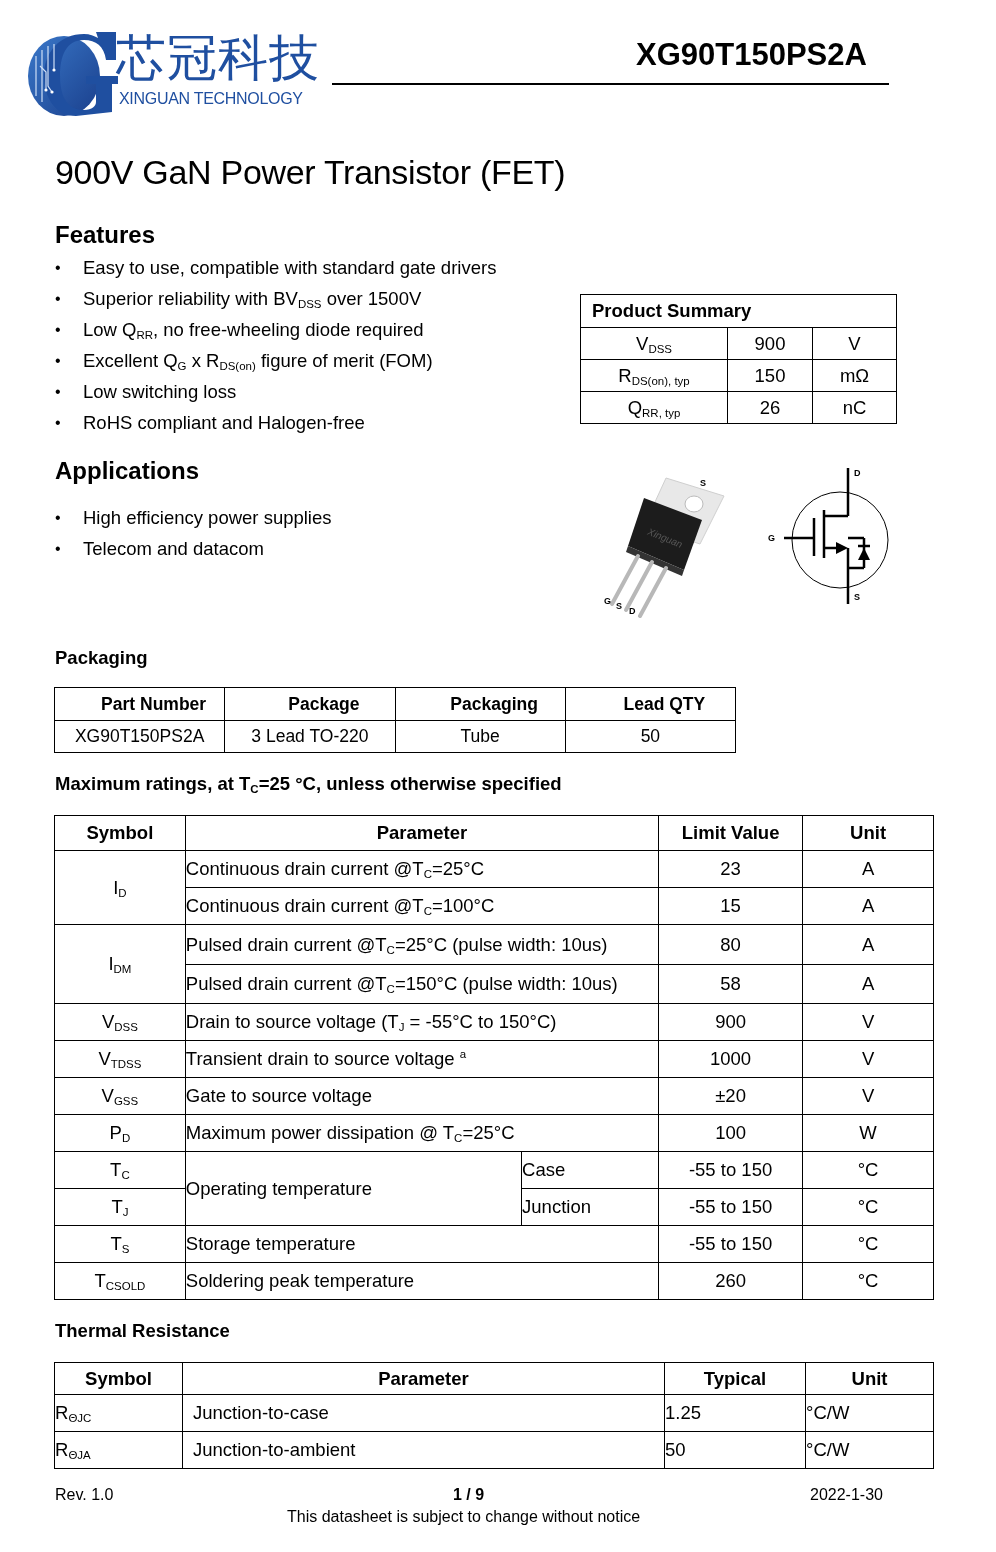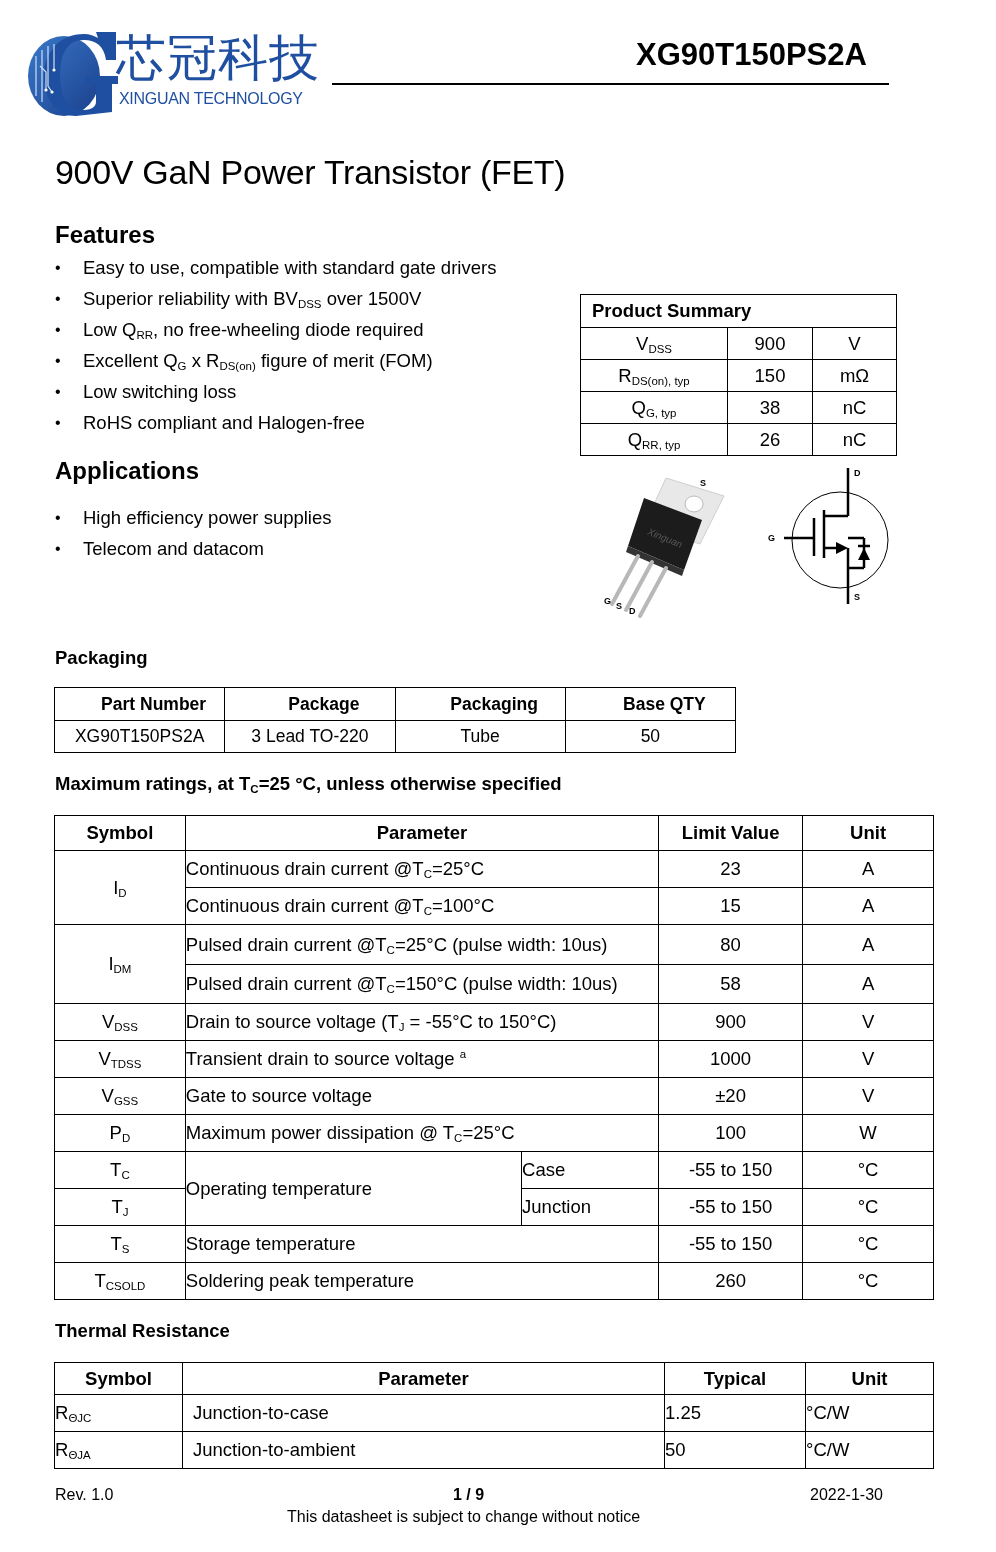--- a/index.html
+++ b/index.html
@@ -120,25 +120,20 @@
     <td style="width:146px"><span>V</span><sub>DSS</sub></td>
     <td style="width:84px">900</td>
     <td>V</td>
   </tr>
   <tr>
     <td><span>R</span><sub>DS(on), typ</sub></td>
     <td>150</td>
     <td>mΩ</td>
   </tr>
   <tr>
-    <td><span>Q</span><sub>G, typ</sub></td>
-    <td>38</td>
-    <td>nC</td>
-  </tr>
-  <tr>
     <td><span>Q</span><sub>RR, typ</sub></td>
     <td>26</td>
     <td>nC</td>
   </tr>
 </tbody>
   </table>
 
 <h2 id="apps-heading" class="sec">Applications</h2>
 <ul id="apps-list" class="bul">
   <li>High efficiency power supplies</li>
@@ -184,21 +179,21 @@
   <text x="92" y="138" font-size="9" font-weight="bold" font-family="Liberation Sans, sans-serif">S</text>
 </svg>
 
 <div id="packaging-heading" class="small-heading">Packaging</div>
 <table id="packaging-table">
   <tbody>
       <tr>
     <th style="width:25%">Part Number</th>
     <th style="width:25%">Package</th>
     <th style="width:25%">Packaging</th>
-    <th style="width:25%">Base QTY</th>
+    <th style="width:25%">Lead QTY</th>
   </tr>
   <tr>
     <td>XG90T150PS2A</td>
     <td>3 Lead TO-220</td>
     <td>Tube</td>
     <td>50</td>
   </tr>
 </tbody>
   </table>
 

